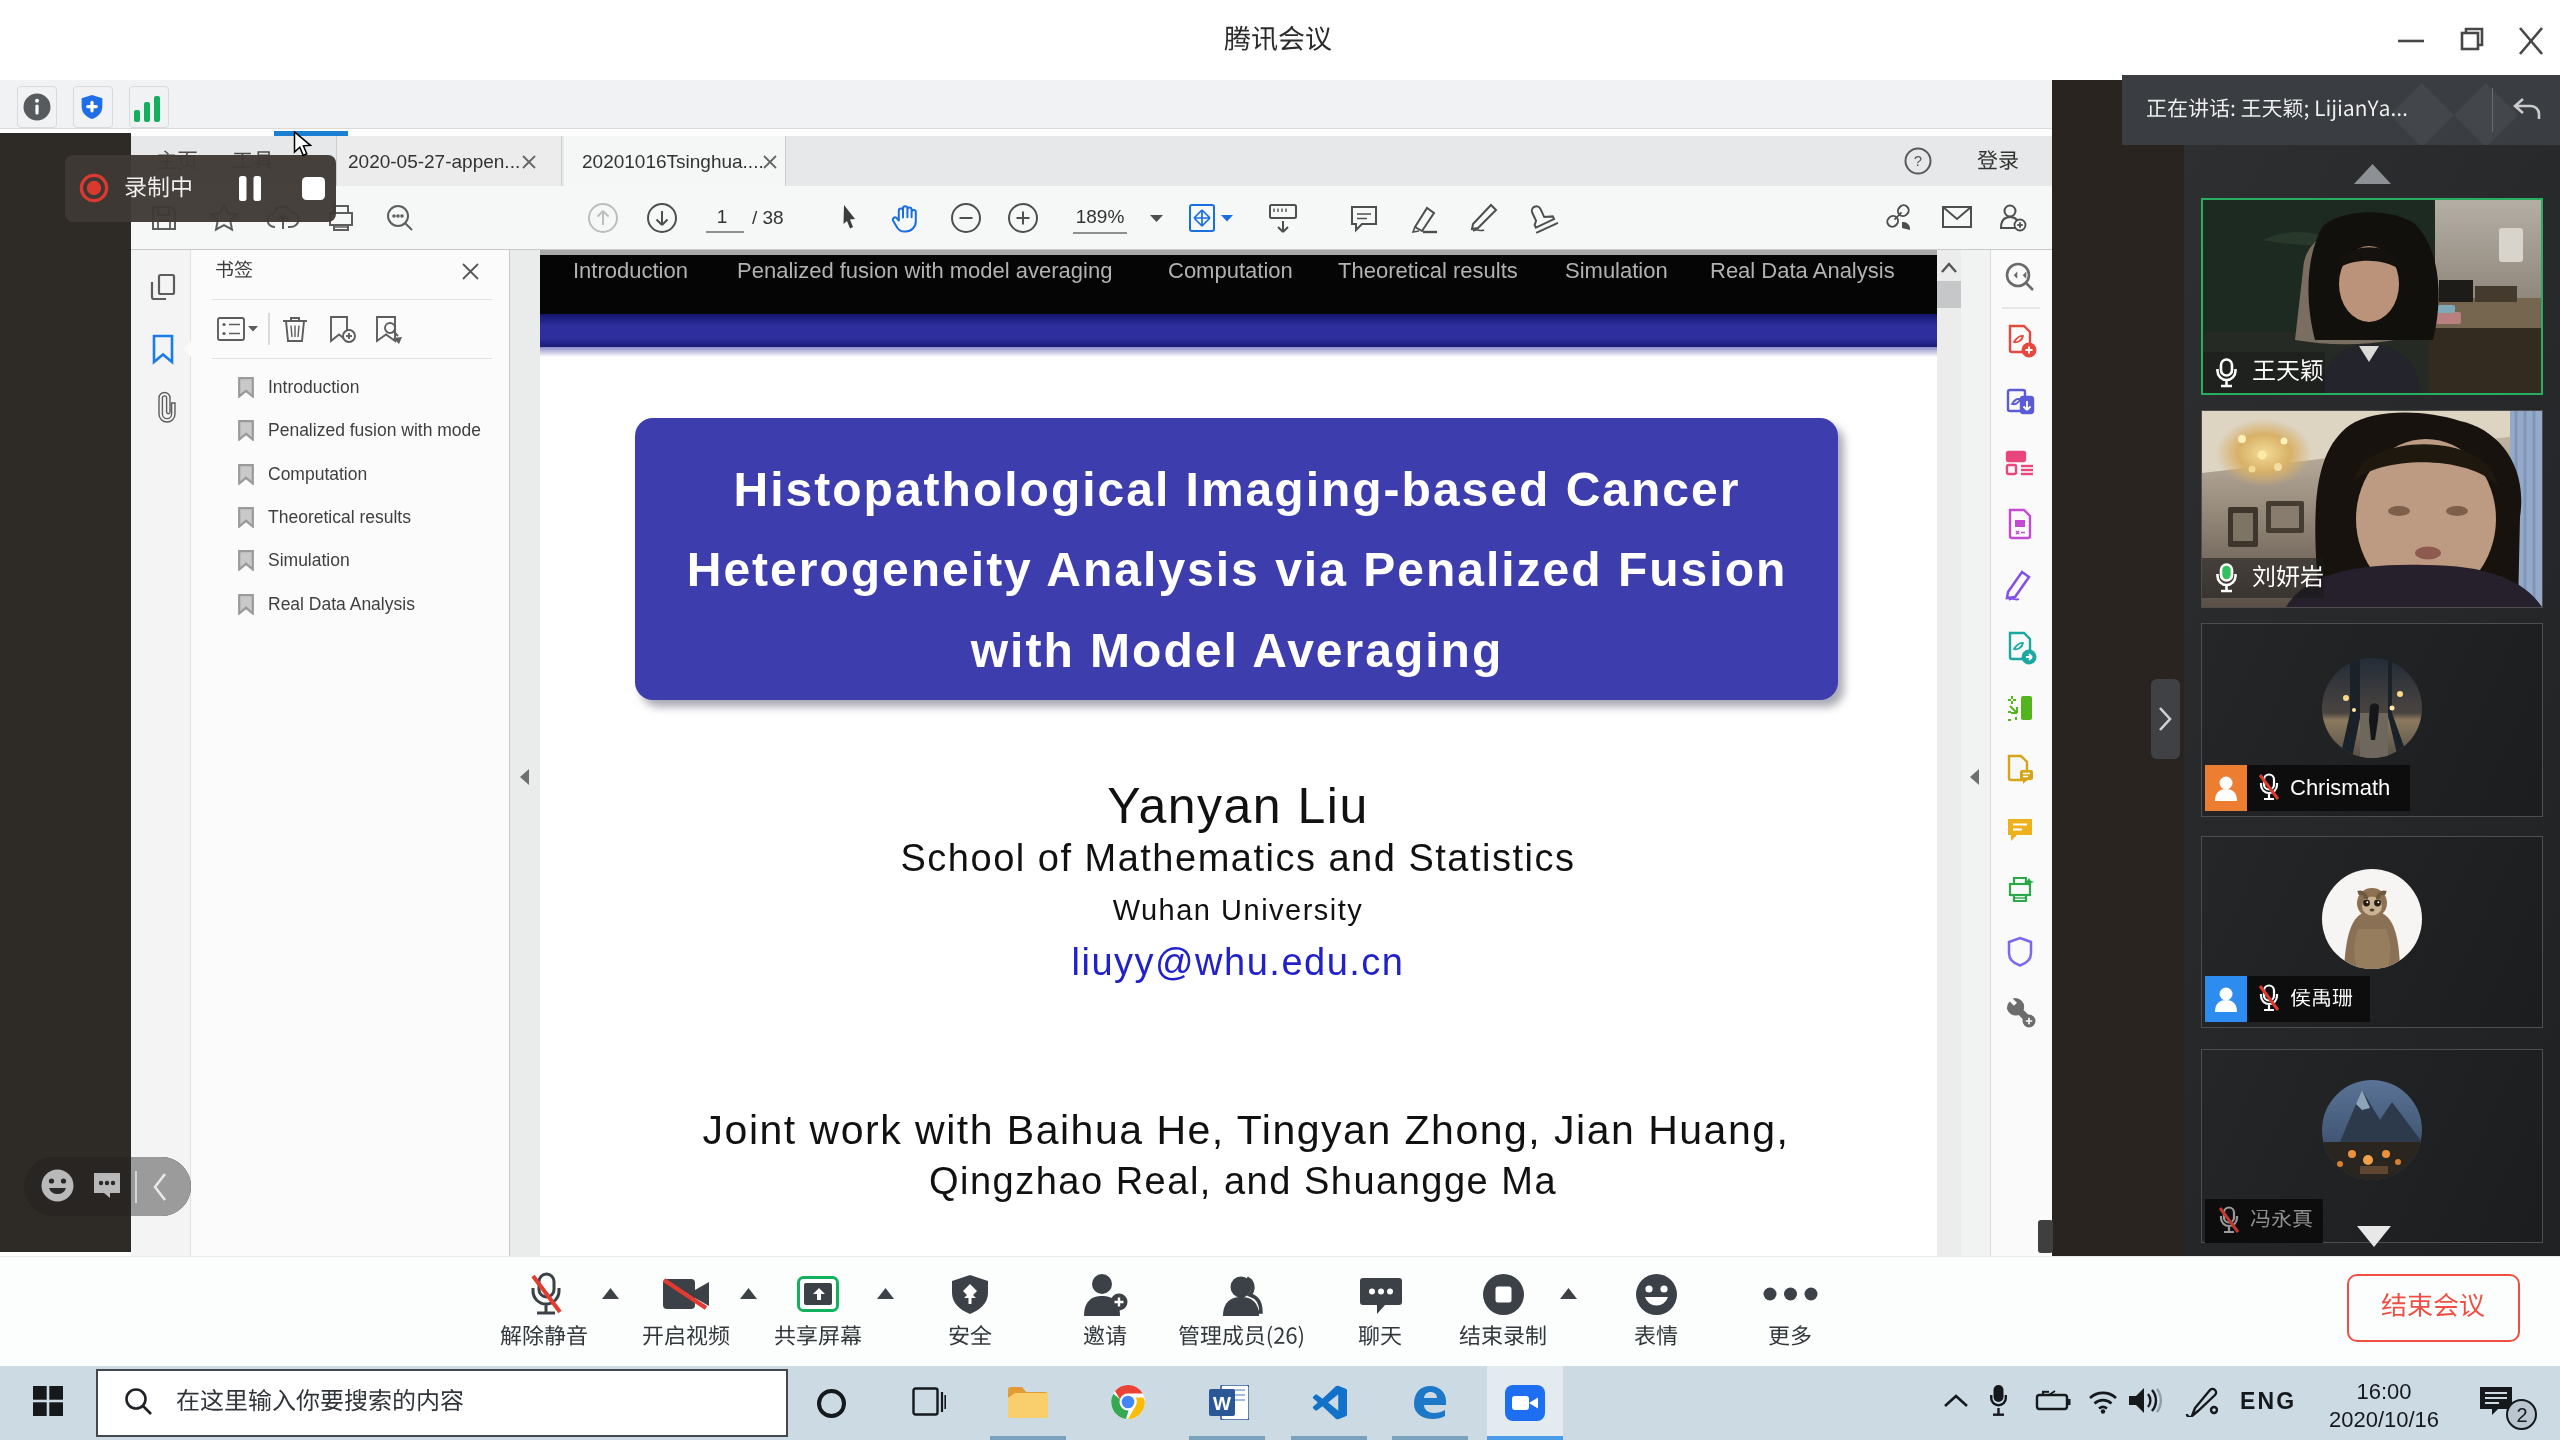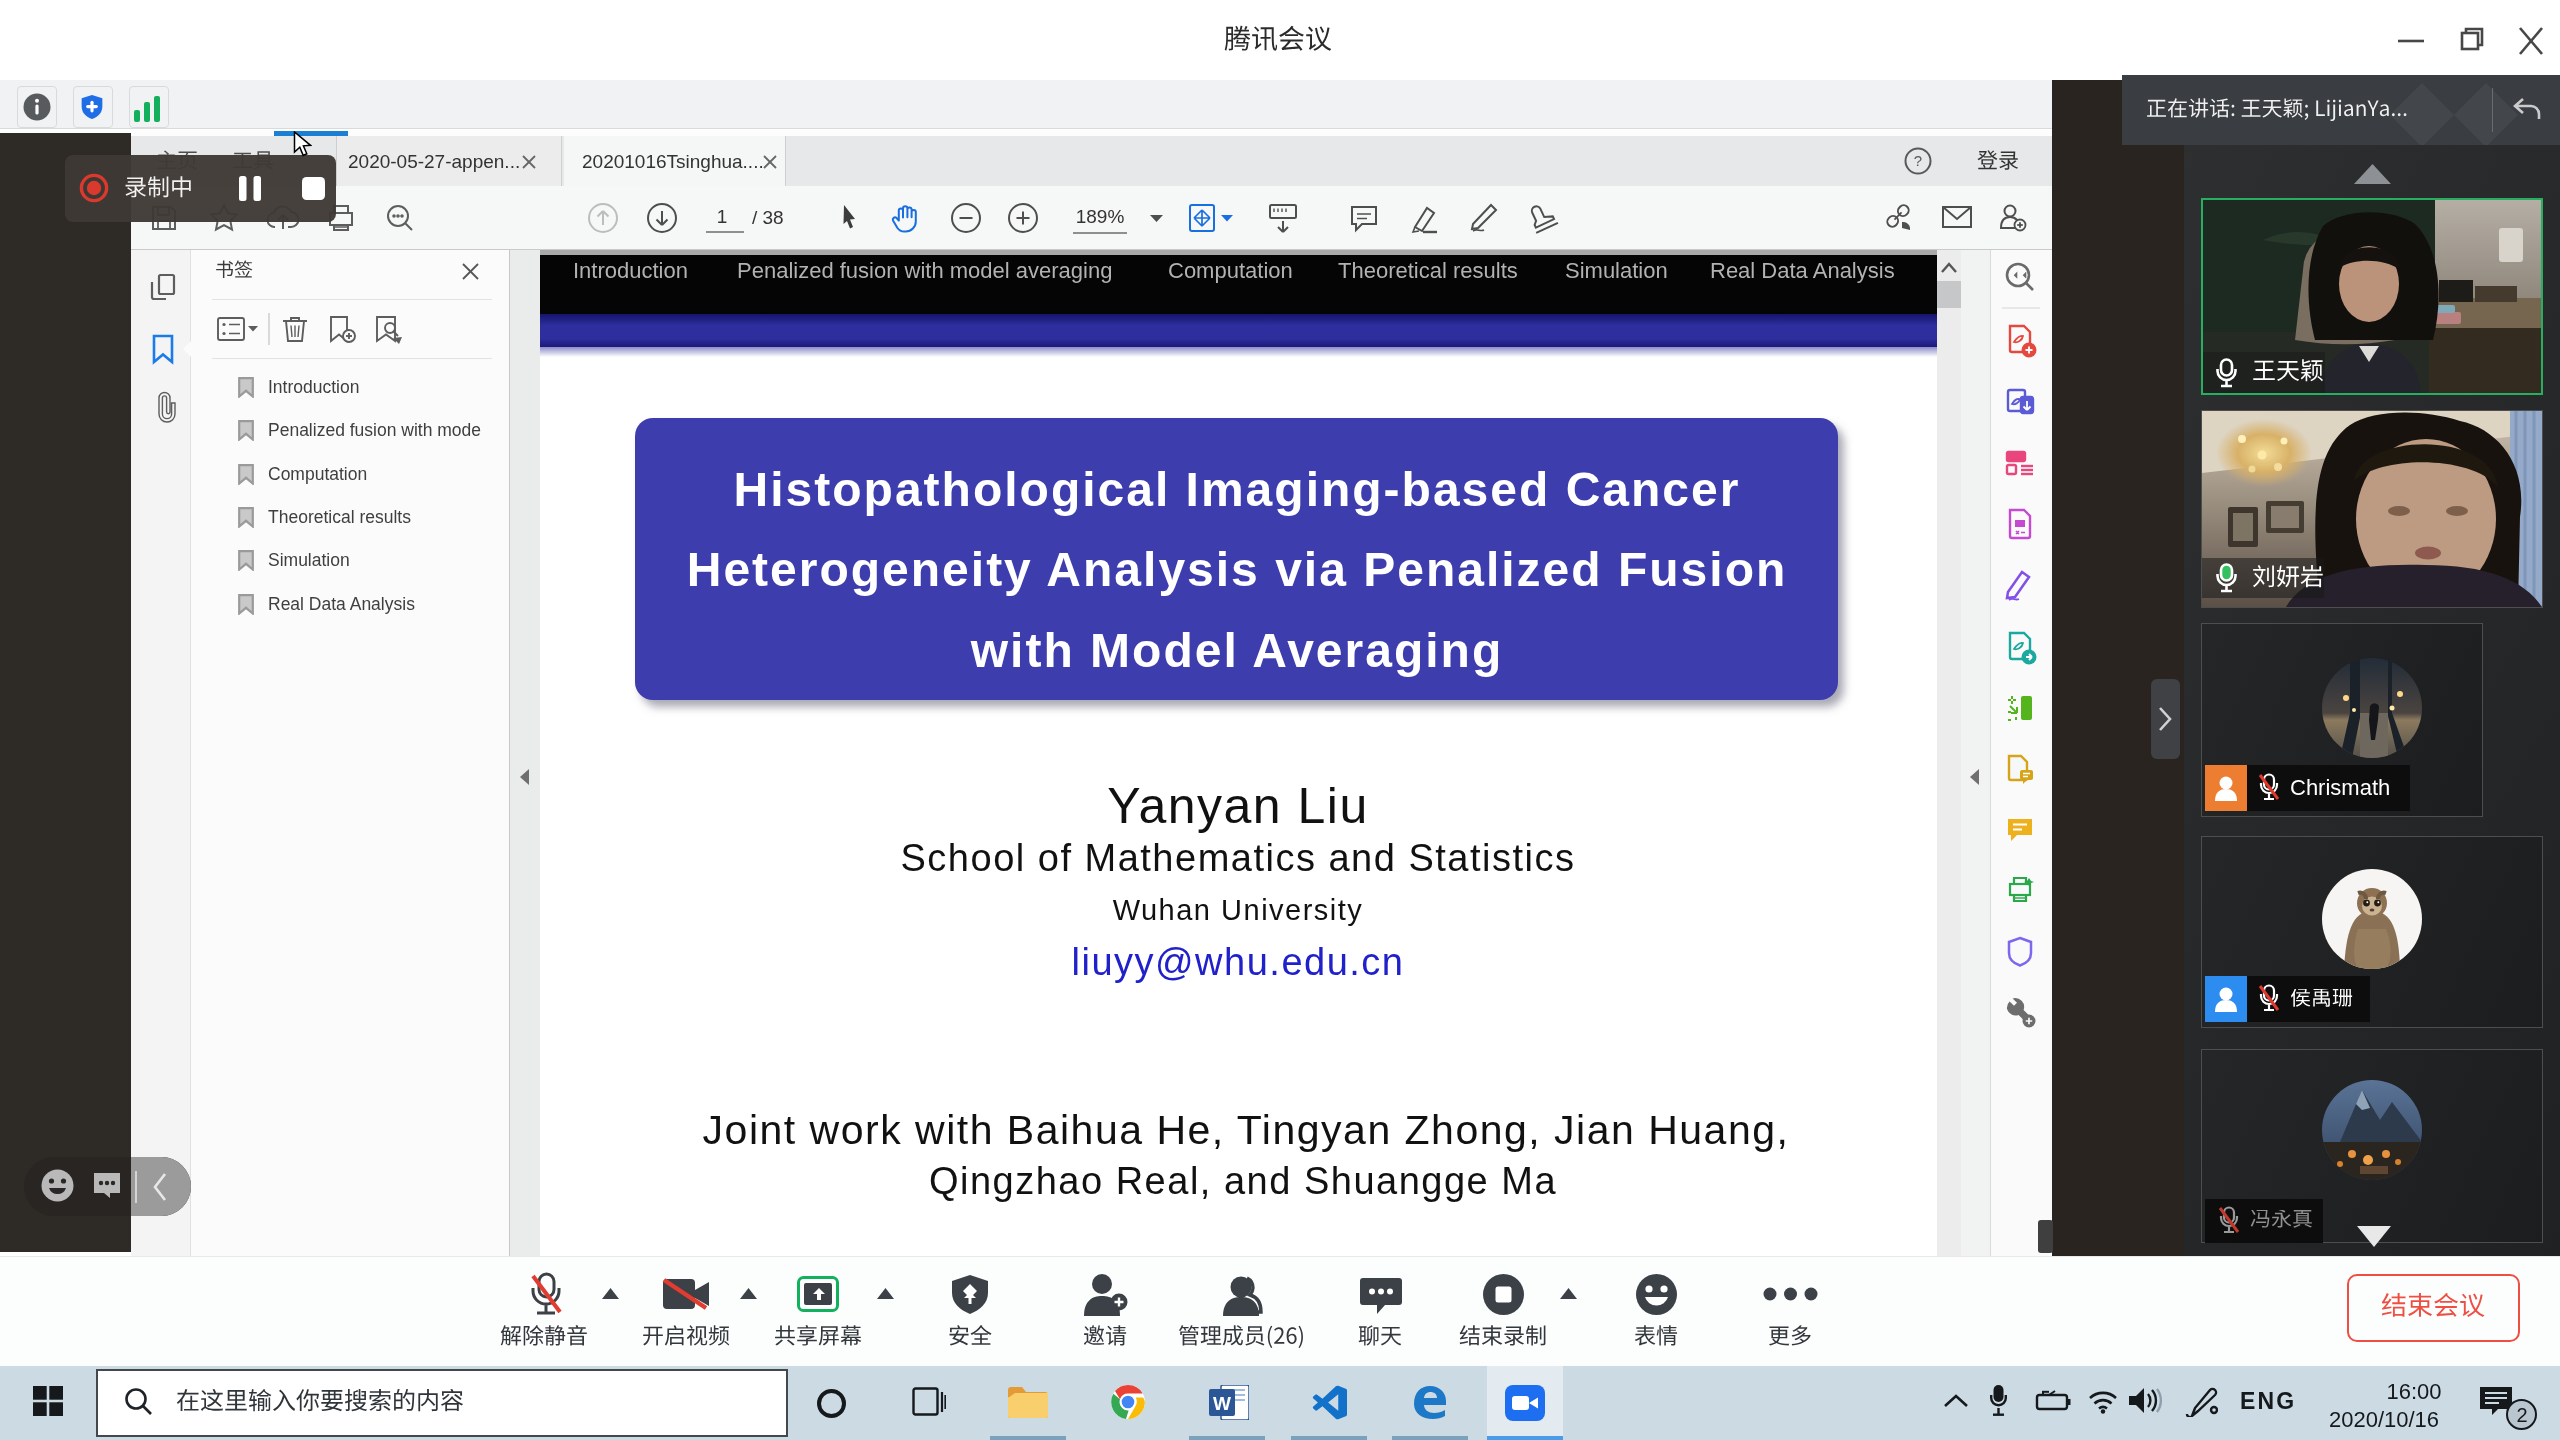--- a/index.html
+++ b/index.html
@@ -512,21 +512,21 @@
 <div class="a" style="left:2202px;top:558px;width:122px;height:40px;background:rgba(25,25,25,.55)"></div>
 <svg class="a" style="left:2215px;top:563px" width="22" height="30" fill="none" stroke="#fff" stroke-width="2.6">
     <rect x="6" y="1.5" width="11" height="16" rx="5.5" fill="#35c060" stroke="#fff"></rect>
     <path d="M2.5 11 v2 a9 9 0 0 0 18 0 v-2 M11.5 22 v5 M6 28 h11"></path>
   </svg>
 <div style="position:absolute;left:2252px;top:567px;line-height:0">
     <svg width="72" height="24" viewBox="0 0 3000 1000" style="overflow:visible">
       <path transform="translate(0,760)" d="M629 -724V-176H701V-724ZM840 -822V-17C840 0 834 6 816 6C799 7 742 7 680 6C691 27 702 59 706 80C790 80 841 78 872 66C903 54 915 32 915 -17V-822ZM236 -813C262 -769 291 -711 305 -675H47V-605H401C383 -505 359 -414 326 -332C267 -398 204 -462 145 -518L94 -473C160 -410 230 -335 294 -260C234 -141 153 -46 41 22C57 36 85 65 95 80C201 8 282 -85 344 -200C395 -135 439 -73 468 -23L526 -77C493 -133 440 -202 379 -273C421 -370 453 -480 476 -605H564V-675H307L375 -706C360 -742 329 -798 302 -840Z M1767 -713V-424H1609V-436V-713ZM1406 -424V-353H1534C1527 -218 1496 -69 1384 39C1403 48 1431 70 1444 84C1566 -36 1600 -201 1607 -353H1767V80H1841V-353H1960V-424H1841V-713H1941V-784H1433V-713H1536V-436V-424ZM1309 -564C1298 -435 1276 -327 1242 -238C1207 -268 1170 -296 1134 -321C1152 -390 1172 -476 1190 -564ZM1056 -292C1107 -256 1162 -213 1212 -168C1168 -83 1112 -21 1043 17C1059 31 1078 57 1089 76C1161 31 1220 -32 1266 -118C1298 -85 1326 -54 1345 -27L1398 -85C1375 -117 1340 -153 1299 -190C1343 -302 1371 -446 1381 -630L1339 -636L1326 -634H1204C1217 -702 1228 -769 1235 -830L1167 -834C1161 -773 1150 -704 1137 -634H1040V-564H1124C1103 -461 1079 -363 1056 -292Z M2055 -477V-406H2325C2261 -291 2153 -179 2026 -110C2040 -95 2062 -68 2073 -50C2138 -86 2198 -133 2250 -185V82H2325V38H2801V79H2878V-271H2325C2359 -314 2388 -360 2412 -406H2947V-477ZM2325 -30V-203H2801V-30ZM2461 -841V-652H2200V-795H2125V-583H2881V-795H2803V-652H2538V-841Z" fill="#fff"></path>
     </svg>
   </div>
-<div class="a" style="left:2201px;top:623px;width:282px;height:194px;border:1px solid #4e4e4e;background:linear-gradient(115deg,#242628,#1b1d1f)">
+<div class="a" style="left:2201px;top:623px;width:342px;height:194px;border:1px solid #4e4e4e;background:linear-gradient(115deg,#242628,#1b1d1f)">
     <svg style="position:absolute;left:120px;top:34px" width="100" height="100" viewBox="0 0 100 100">
       <defs>
         <clipPath id="c3">
           <circle cx="50" cy="50" r="50"></circle>
         </clipPath>
         <linearGradient id="st" x1="0" y1="0" x2="0" y2="1">
           <stop offset="0" stop-color="#232c38"></stop>
           <stop offset="0.55" stop-color="#4a4440"></stop>
           <stop offset="0.62" stop-color="#8c7a5e"></stop>
           <stop offset="1" stop-color="#55504a"></stop>
@@ -855,21 +855,21 @@
 <svg class="a" style="left:2128px;top:1386px" width="40" height="29" fill="#15191c">
     <path d="M1 10 h7 l8 -8 v25 l-8 -8 H1 Z"></path>
     <path d="M20 8 a10 10 0 0 1 0 13 M24 4 a16 16 0 0 1 0 21" stroke="#15191c" stroke-width="2.4" fill="none"></path>
     <path d="M29 3 a19 19 0 0 1 0 23" stroke="#8fa0ac" stroke-width="2.4" fill="none"></path>
   </svg>
 <svg class="a" style="left:2184px;top:1385px" width="34" height="32" fill="none" stroke="#15191c" stroke-width="2.4">
     <path d="M8 31 l3 -8 L26 5 a3.5 3.5 0 0 1 5 5 L14 26 Z M3 29 a3 3 0 0 0 4 3"></path>
     <circle cx="30" y="24" cy="25" r="3"></circle>
   </svg>
 <div class="a" style="left:2240px;top:1401px;font-size:23px;color:#15191c;line-height:0;white-space:nowrap;font-weight:bold;letter-spacing:2.2px"><span style="line-height:normal;display:inline-block;transform:translateY(-50%)">ENG</span></div>
-<div class="a" style="left:2384px;top:1392px;font-size:22px;color:#15191c;line-height:0;white-space:nowrap;transform:translateX(-50%);margin-left:30px;"><span style="line-height:normal;display:inline-block;transform:translateY(-50%)">16:00</span></div>
+<div class="a" style="left:2384px;top:1392px;font-size:22px;color:#15191c;line-height:0;white-space:nowrap;transform:translateX(-50%);"><span style="line-height:normal;display:inline-block;transform:translateY(-50%)">16:00</span></div>
 <div class="a" style="left:2384px;top:1420px;font-size:22px;color:#15191c;line-height:0;white-space:nowrap;transform:translateX(-50%);"><span style="line-height:normal;display:inline-block;transform:translateY(-50%)">2020/10/16</span></div>
 <svg class="a" style="left:2478px;top:1385px" width="36" height="31" fill="#15191c">
     <path d="M2 2 H34 V24 H20 l-6 6 v-6 H2 Z"></path>
     <path d="M7 8 h22 M7 13 h22 M7 18 h14" stroke="#ccdae4" stroke-width="2.2"></path>
   </svg>
 <div class="a" style="left:2506px;top:1399px;width:31px;height:31px;border-radius:50%;background:#b9c6cf;border:2px solid #15191c"></div>
 <div class="a" style="left:2522px;top:1415px;font-size:20px;color:#15191c;line-height:0;white-space:nowrap;transform:translateX(-50%);"><span style="line-height:normal;display:inline-block;transform:translateY(-50%)">2</span></div>
 <svg class="a" style="left:293px;top:131px;z-index:9" width="19" height="27" viewBox="0 0 19 27">
     <path d="M1.5 1 L1.5 21 L6.8 16.2 L10.2 24.4 L13.8 22.8 L10.4 14.8 L17.5 14.3 Z" fill="#fff" stroke="#000" stroke-width="1.5"></path>
   </svg>

